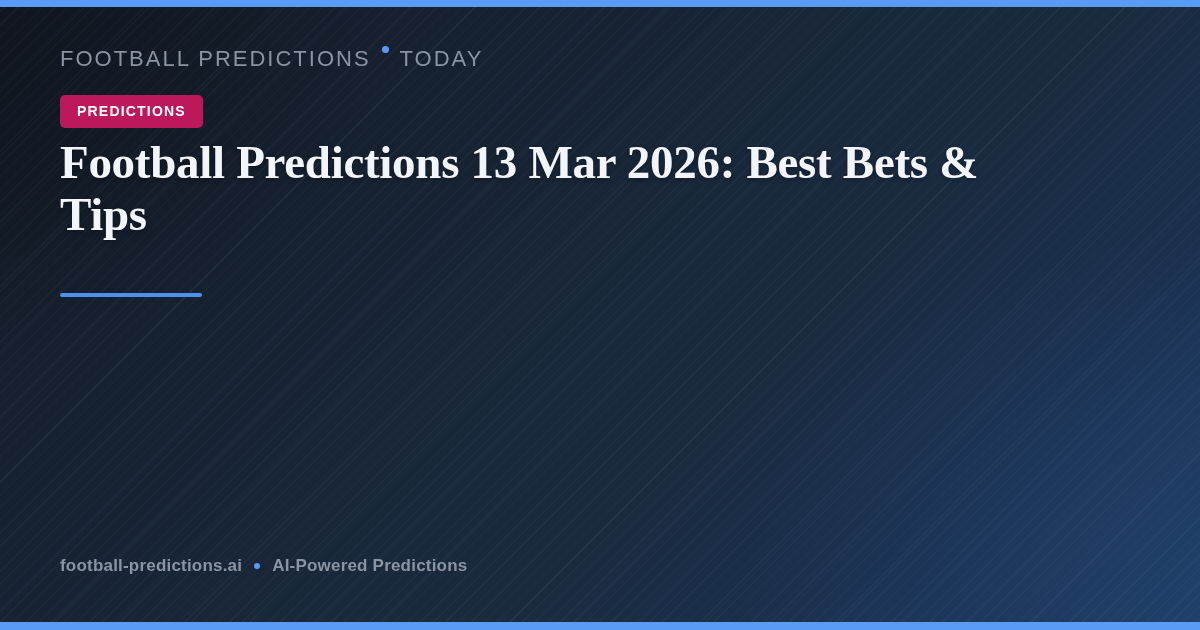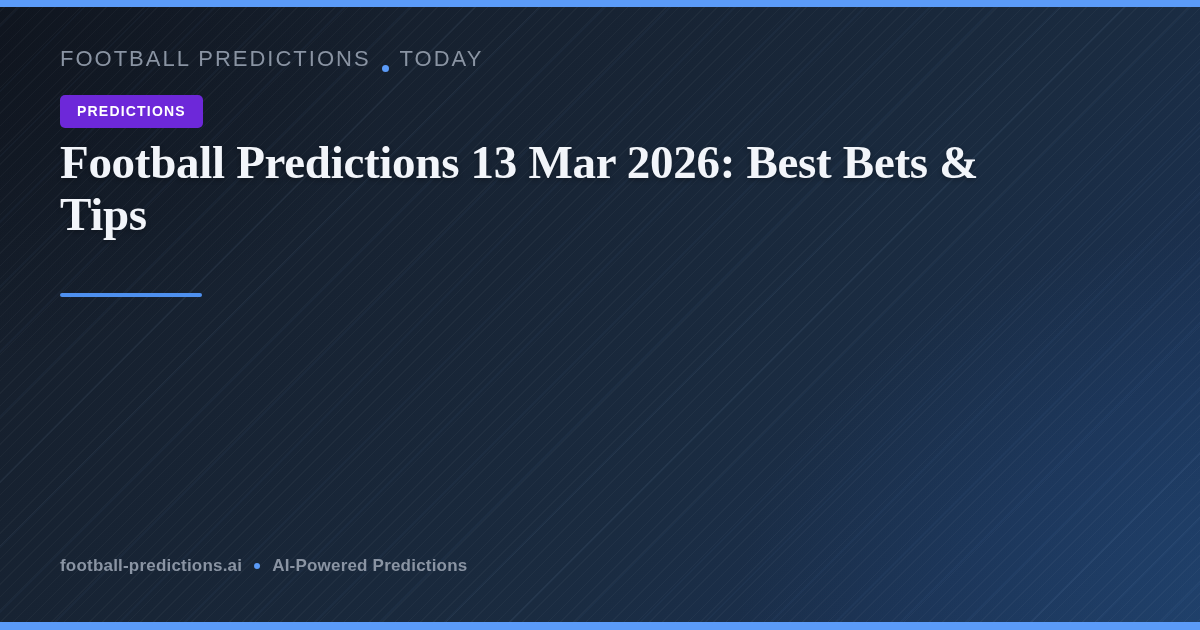--- a/index.html
+++ b/index.html
@@ -117,37 +117,37 @@
   .eyebrow {
     position: absolute;
     top: 46px;
     left: 0;
     font-size: 22px;
     font-weight: 400;
     letter-spacing: 2.0px;
     color: #8a94a3;
     white-space: nowrap;
     display: flex;
-    align-items: flex-end;
+    align-items: flex-start;
     gap: 11px;
   }
   .eyebrow .dot {
     display: inline-block;
     width: 7px;
     height: 7px;
     border-radius: 50%;
     background: #5b9bf8;
     flex: 0 0 auto;
   }
 
   .badge {
     position: absolute;
     top: 95px;
     left: 0;
-    background: #6d28d9;
+    background: #be185d;
     color: #ffffff;
     font-size: 14px;
     font-weight: 700;
     letter-spacing: 1.2px;
     padding: 9px 17px 10px 17px;
     border-radius: 5px;
     line-height: 1;
     white-space: nowrap;
   }
 

